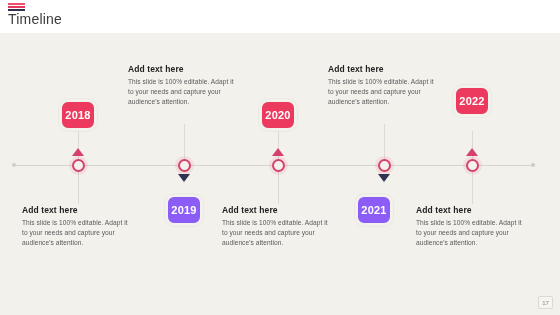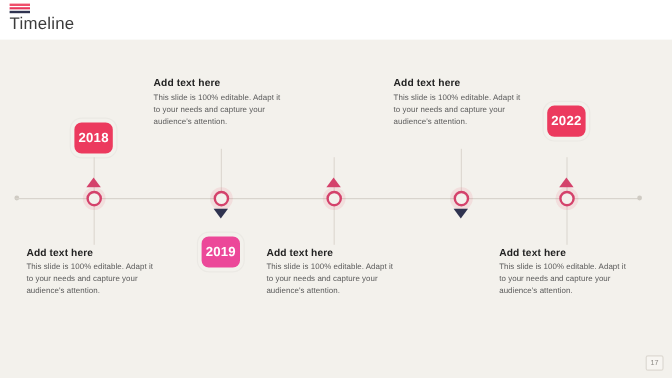--- a/index.html
+++ b/index.html
@@ -76,21 +76,21 @@
   
   .chip{
     position:absolute;width:38px;height:32px;border-radius:9px;
     display:flex;align-items:center;justify-content:center;
     color:#ffffff;font-size:11px;font-weight:700;letter-spacing:.2px;
     box-sizing:border-box;
     border:3px solid #f3f1ec;
     box-shadow:0 0 0 1px rgba(0,0,0,.03);
   }
   .chip-pink{background:#ec3a5e;}
-  .chip-navy{background:#ec4899;}
+  .chip-navy{background:#8b5cf6;}
 
   
   .tblock{position:absolute;width:112px;text-align:left;}
   .tblock h3{
     margin:0 0 3px 0;font-size:8.5px;font-weight:700;color:#222222;
     letter-spacing:.1px;
   }
   .tblock p{
     margin:0;font-size:6.6px;line-height:1.55;color:#5a5a5a;
     letter-spacing:.05px;
@@ -148,34 +148,40 @@
   <div class="ring" style="left:178px;top:159px;"></div>
   <div class="tri tri-down" style="left:178px;top:174px;"></div>
   <div class="chip chip-navy" style="left:165px;top:194px;">
     <span>2019</span>
   </div>
 
   <div class="tblock" style="left:222px;top:205px;">
     <h3>Add text here</h3>
     <p>This slide is 100% editable. Adapt it to your needs and capture your audience's attention.</p>
   </div>
+  <div class="chip chip-pink" style="left:259px;top:99px;">
+    <span>2020</span>
+  </div>
   <div class="connector" style="left:278px;top:131px;height:29px;"></div>
   <div class="connector" style="left:278px;top:172px;height:32px;"></div>
   <div class="tri tri-up" style="left:272px;top:148px;"></div>
   <div class="ring-halo" style="left:269px;top:156px;"></div>
   <div class="ring" style="left:272px;top:159px;"></div>
 
   <div class="tblock" style="left:328px;top:64px;">
     <h3>Add text here</h3>
     <p>This slide is 100% editable. Adapt it to your needs and capture your audience's attention.</p>
   </div>
   <div class="connector" style="left:384px;top:124px;height:36px;"></div>
   <div class="ring-halo" style="left:375px;top:156px;"></div>
   <div class="ring" style="left:378px;top:159px;"></div>
   <div class="tri tri-down" style="left:378px;top:174px;"></div>
+  <div class="chip chip-navy" style="left:355px;top:194px;">
+    <span>2021</span>
+  </div>
 
   <div class="tblock" style="left:416px;top:205px;">
     <h3>Add text here</h3>
     <p>This slide is 100% editable. Adapt it to your needs and capture your audience's attention.</p>
   </div>
   <div class="chip chip-pink" style="left:453px;top:85px;">
     <span>2022</span>
   </div>
   <div class="connector" style="left:472px;top:131px;height:29px;"></div>
   <div class="connector" style="left:472px;top:172px;height:32px;"></div>

